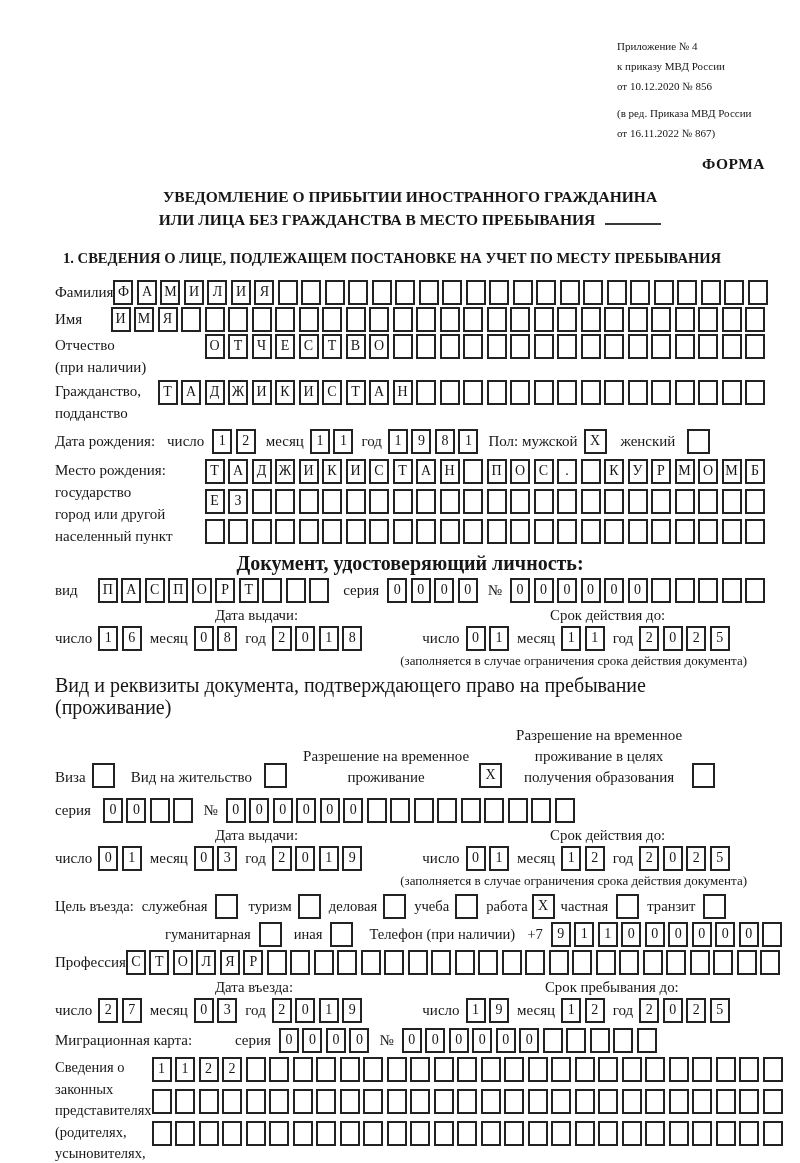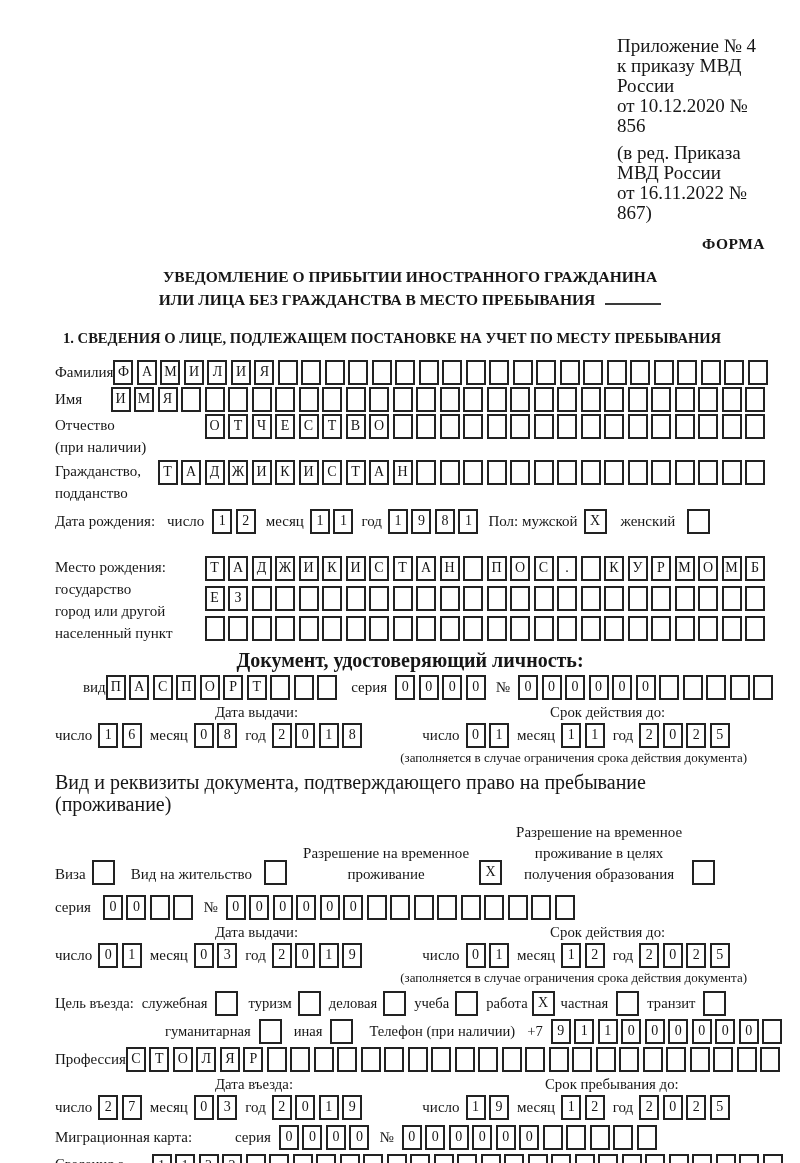--- a/index.html
+++ b/index.html
@@ -5,21 +5,21 @@
   * { margin:0; padding:0; box-sizing:border-box; }
   html,body { background:#fff; }
   body {
     width:800px; height:1163px;
     color:#161616;
     font-family:"Liberation Serif","DejaVu Serif",serif;
     font-size:15px;
   }
   .page { position:relative; width:800px; height:1163px; padding:36px 35px 10px 55px; overflow:hidden; background:#fff; }
 
-  .annex { margin-left:562px; font-size:19px; line-height:20px; }
+  .annex { margin-left:562px; font-size:11px; line-height:20px; }
   .annex .gap-top { margin-top:7px; }
 
   .forma { text-align:right; font-weight:bold; font-size:15.5px; margin-top:12px; letter-spacing:.5px; }
 
   .title { text-align:center; font-weight:bold; font-size:15.5px; line-height:23px; margin-top:12px; }
   .blank-line { display:inline-block; width:56px; height:14px; border-bottom:2px solid #3a3a3a; margin-left:10px; }
 
   .section { font-weight:bold; font-size:14.6px; margin-top:19px; padding-left:8px; }
 
   .form-body { margin-top:13px; }
@@ -220,21 +220,21 @@
           <span class="cell"></span>
           <span class="cell"></span>
           <span class="cell"></span>
           <span class="cell"></span>
           <span class="cell"></span>
           <span class="cell"></span>
           <span class="cell"></span>
         </span>
     </div>
 
-    <div class="frow" style="margin-top:5px; margin-bottom:22px;">
+    <div class="frow" style="margin-top:5px; margin-bottom:5px;">
       <span>Дата рождения:</span>
       <span class="ml12">число</span>
       <span class="cells ml8">
           <span class="cell">1</span>
           <span class="cell">2</span>
         </span>
       <span class="ml10">месяц</span>
       <span class="cells ml6">
           <span class="cell">1</span>
           <span class="cell">1</span>
@@ -341,21 +341,21 @@
             <span class="cell"></span>
             <span class="cell"></span>
             <span class="cell"></span>
           </span>
       </span>
     </div>
 
     <div class="doc-head">Документ, удостоверяющий личность:</div>
 
     <div class="frow" style="margin-bottom:4px;">
-      <span class="flabel" style="width:60px;margin-left:28px;">вид</span>
+      <span class="flabel" style="width:60px;">вид</span>
       <span class="cells">
           <span class="cell">П</span>
           <span class="cell">А</span>
           <span class="cell">С</span>
           <span class="cell">П</span>
           <span class="cell">О</span>
           <span class="cell">Р</span>
           <span class="cell">Т</span>
           <span class="cell"></span>
           <span class="cell"></span>

